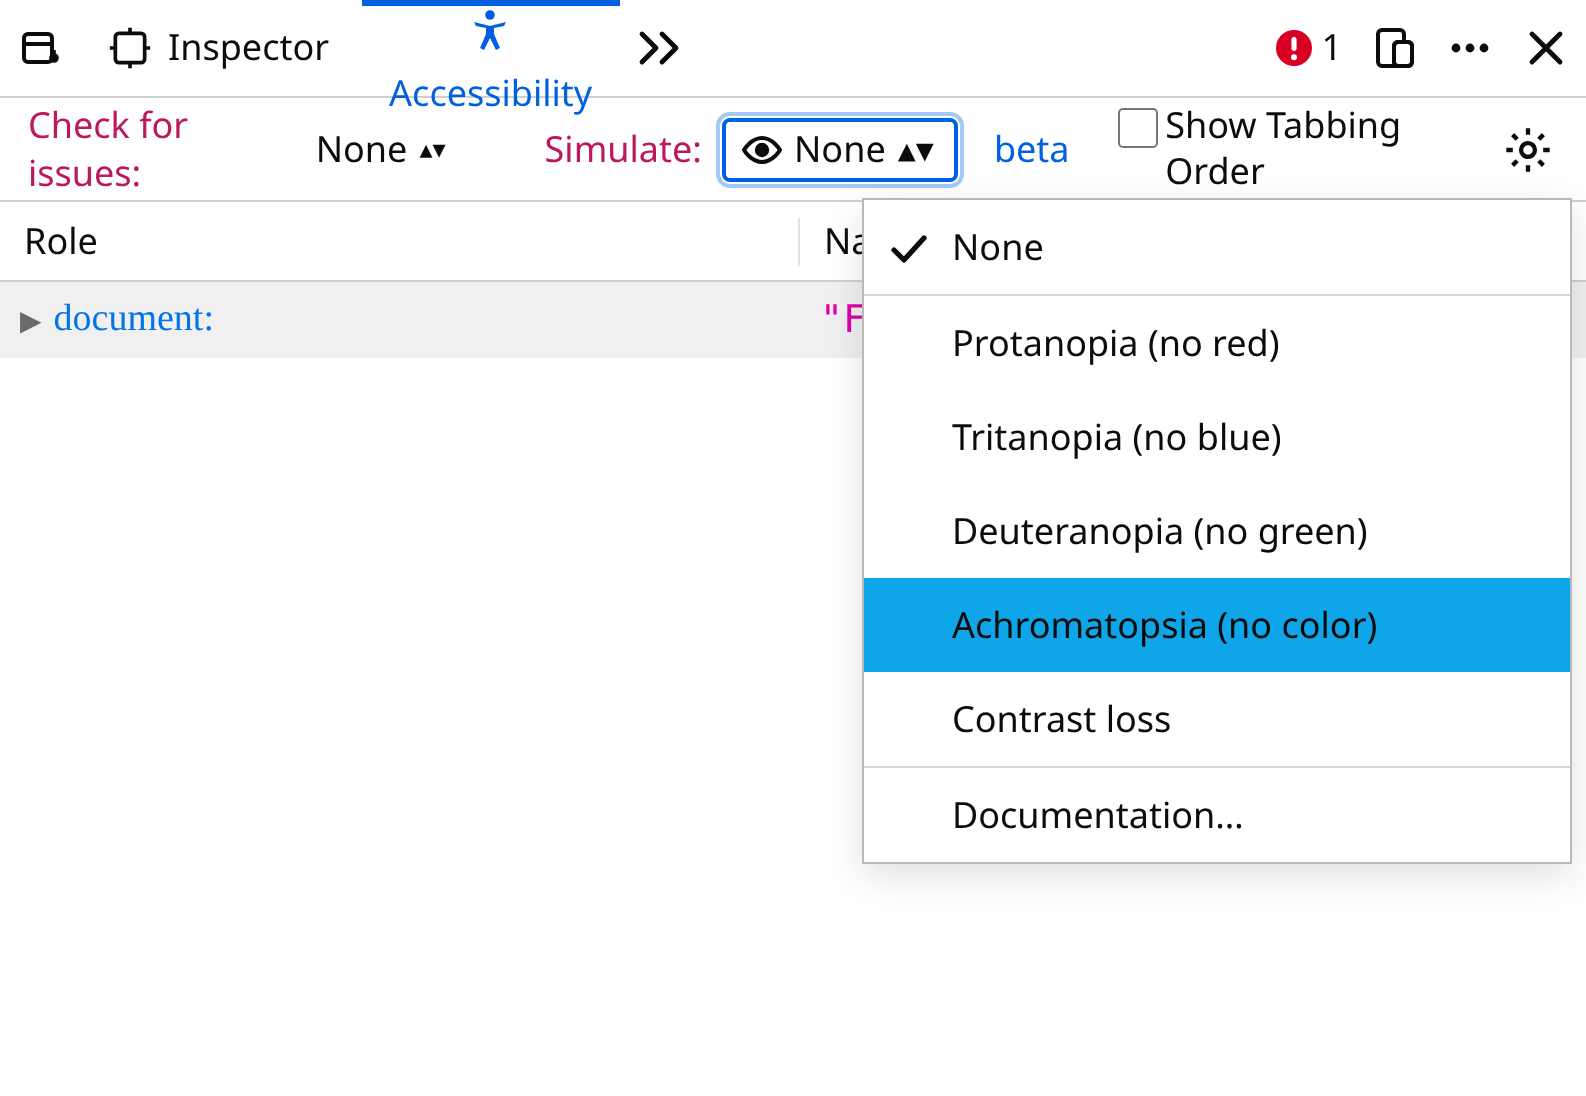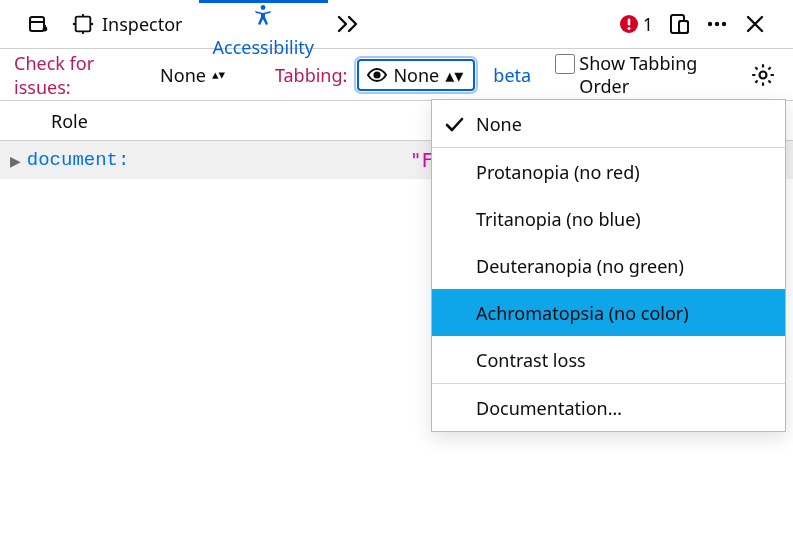--- a/index.html
+++ b/index.html
@@ -1,49 +1,49 @@
 <!DOCTYPE html>
 <html><head>
 <meta charset="utf-8">
 <style>
   * { box-sizing: border-box; margin: 0; padding: 0; }
   html, body { width: 793px; height: 548px; font-family: system-ui, -apple-system, "Segoe UI", sans-serif; font-size: 18px; color: #0c0c0d; background: #fff; overflow: hidden; }
 
   
-  .tabbar { display: flex; align-items: center; height: 49px; border-bottom: 1px solid #cfcfd0; padding: 0 20px; gap: 2px; }
+  .tabbar { display: flex; align-items: center; height: 49px; border-bottom: 1px solid #cfcfd0; padding: 0 2px; gap: 2px; }
   .tabbar .iconbtn { width: 36px; height: 36px; display:flex; align-items:center; justify-content:center; border-radius:3px; }
   .tabbar .tab { display:flex; align-items:center; gap:8px; height:49px; padding:0 14px; cursor:default; }
   .tabbar .tab.active { border-top:3px solid #0060df; color:#0060df;flex-direction:column; }
   .tabbar .tab .ticon { display:flex; align-items:center; }
   .tabbar .spacer { flex:1; }
   .err-badge { display:flex; align-items:center; gap:4px; padding:0 6px; }
   .err-badge svg { display:block; }
 
   
   .optrow { display:flex; align-items:center; height:52px; padding:0 14px 0 14px; border-bottom:1px solid #cfcfd0; gap:10px; position:relative; }
   .optrow .lbl { color:#be185d; }
   .selectish { display:inline-flex; align-items:center; gap:6px; padding:2px 6px; }
   .selectish .sortarrows { font-size:13px; line-height:1; display:flex; flex-direction:column; }
   .simulate-select { display:inline-flex; align-items:center; gap:6px; padding:2px 10px 2px 8px; border:2px solid #0060df; border-radius:4px; outline:2px solid rgba(0,96,223,.35); outline-offset:1px; }
   .beta { color:#0060df; margin-left:8px;text-align:right; }
   .show-tab-wrap { display:flex; align-items:flex-start; gap:4px; margin-left:14px; line-height:1.25; }
   .show-tab-wrap input[type=checkbox]{ width:22px; height:22px; margin-top:1px; }
   .gearbtn { margin-left:auto; display:flex; align-items:center; justify-content:center; width:34px; height:34px; }
 
   
-  .gridhdr { display:flex; height:40px; align-items:center; border-bottom:1px solid #cfcfd0;padding-left:39px; }
+  .gridhdr { display:flex; height:40px; align-items:center; border-bottom:1px solid #cfcfd0; }
   .gridhdr .col { padding:0 12px; font-size:18px; color:#0c0c0d; }
   .gridhdr .col.role { width:400px; border-right:1px solid #e2e2e3; }
   .gridhdr .col.name { flex:1; }
 
   
   .treerow { display:flex; align-items:center; height:38px; background:#f0f0f1; }
   .treerow .rolecell { width:400px; display:flex; align-items:center; gap:6px; padding-left:10px; }
   .treerow .rolecell .tw { color:#6a6a6a; font-size:14px; }
-  .treerow .rolecell .kind { color:#0074e8; font-family: Liberation Mono, monospace; font-size:19px; }
+  .treerow .rolecell .kind { color:#0074e8; font-family: Liberation Serif, serif; font-size:19px; }
   .treerow .namecell { flex:1; padding-left:10px; color:#dd00a9; font-family: Menlo, Consolas, monospace; font-size:19px; }
 
   
   .menu { position:absolute; left:431px; top:99px; width:355px; background:#fff; border:1px solid #b9b9ba; box-shadow:0 6px 18px rgba(0,0,0,.12); z-index:50; }
   .menu .mi { display:flex; align-items:center; height:47px; padding:0 18px 0 44px; position:relative; cursor:default; }
   .menu .mi.hover { background:#0ea5e9; }
   .menu .mi .chk { position:absolute; left:12px; top:50%; transform:translateY(-50%); }
   .menu hr { border:none; border-top:1px solid #d8d8d9; margin:0; }
 
   svg { display:block; }
@@ -114,21 +114,21 @@
   </div>
 </div>
 
 <div class="optrow">
   <span class="lbl">Check for issues:</span>
   <span class="selectish">
     <span>None</span>
     <span class="sortarrows">▴▾</span>
   </span>
   <span style="width:26px"></span>
-  <span class="lbl">Tabbing:</span>
+  <span class="lbl">Simulate:</span>
   <span class="simulate-select">
     <span>
       <svg width="20" height="14" viewBox="0 0 20 14" fill="none" stroke="#0c0c0d" stroke-width="2">
           <path d="M1 7s3.5-6 9-6 9 6 9 6-3.5 6-9 6-9-6-9-6z"></path>
           <circle cx="10" cy="7" r="2.6" fill="#0c0c0d"></circle>
         </svg>
     </span>
     <span>None</span>
     <span class="sortarrows">▴▾</span>
   </span>

